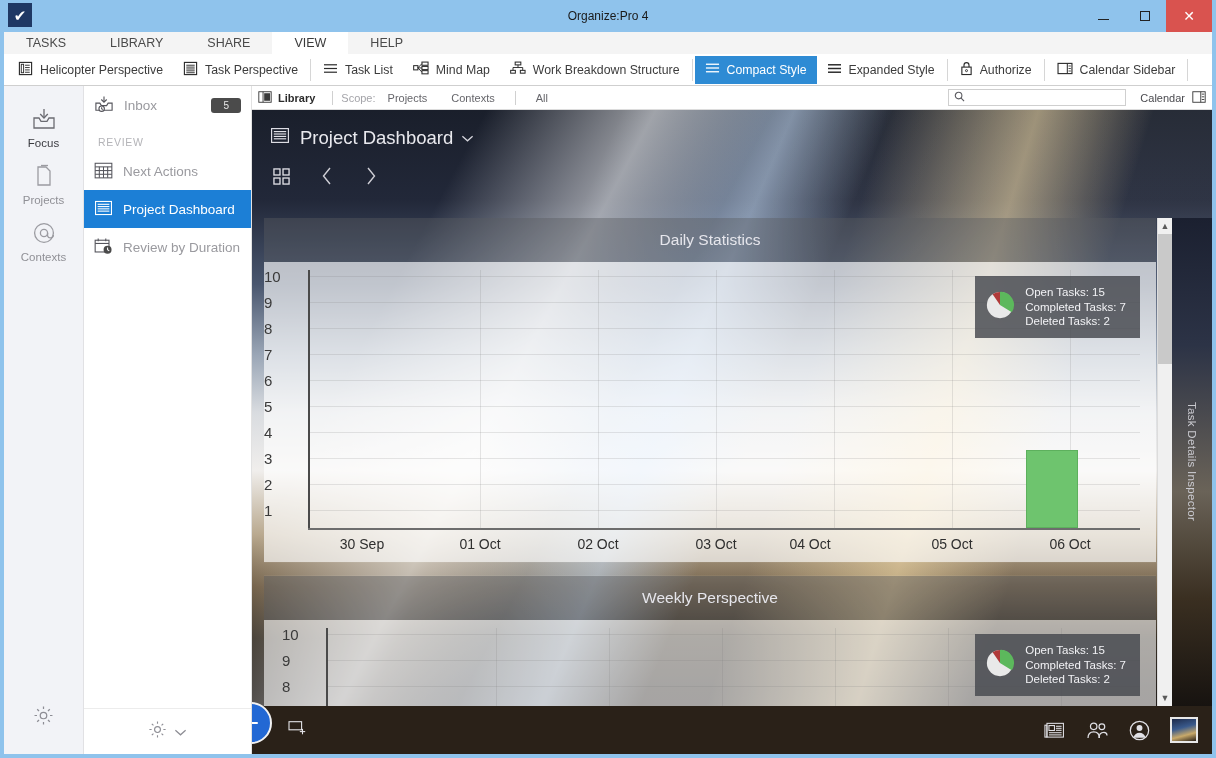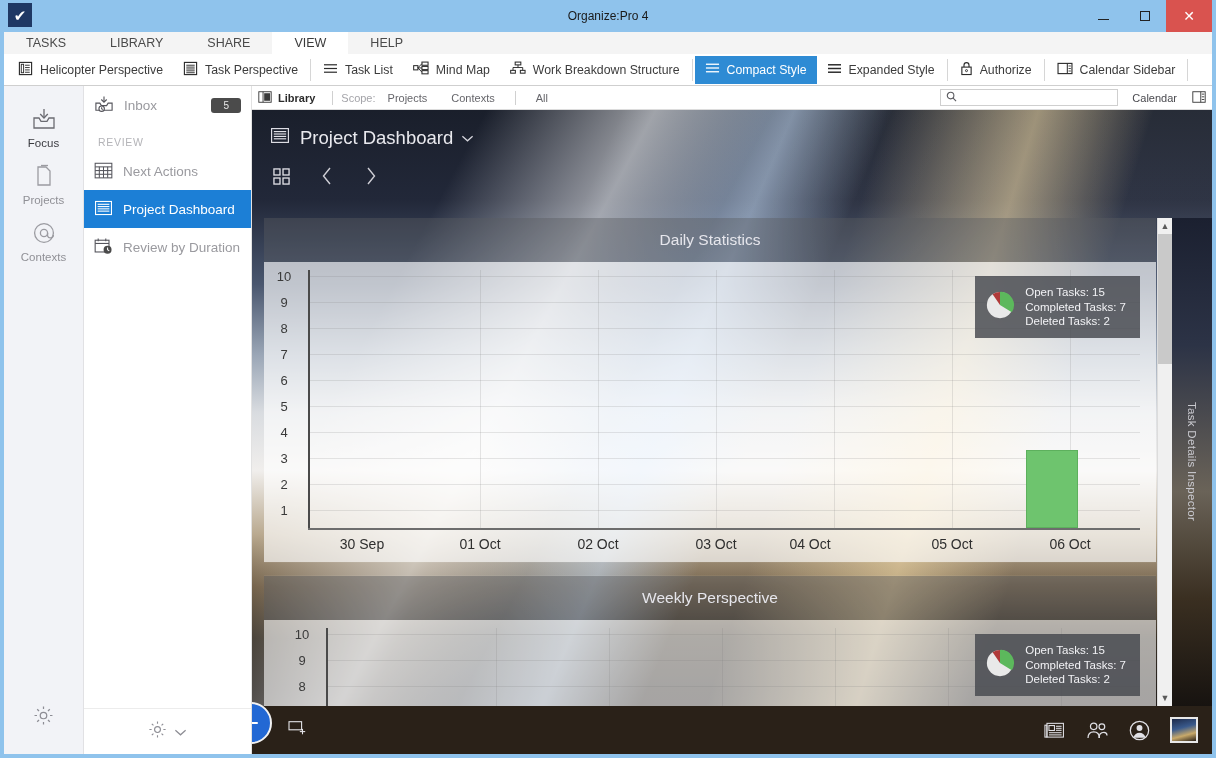--- a/index.html
+++ b/index.html
@@ -144,21 +144,21 @@
   .scope-label { color: #a4a4a9; }
   .scope-spacer { flex: 1; }
   .searchbox {
     width: 178px; height: 17px; border: 1px solid #cfcfcf; background: #fff;
     display: flex; align-items: center; gap: 5px; padding: 0 5px;
   }
   .searchbox input {
     border: 0; outline: 0; font-size: 10.5px; color: #8d8d92;
     font-family: "Liberation Sans", sans-serif; width: 100%; background: transparent; margin-top: 48px;
   }
-  .cal-btn { display: flex; align-items: center; gap: 15px; margin-left: 14px; color: #4a4a4f; font-size: 11px; }
+  .cal-btn { display: flex; align-items: center; gap: 7px; margin-left: 14px; color: #4a4a4f; font-size: 11px; }
 
   
   .surface {
     flex: 1; position: relative; overflow: hidden;
     background:
       linear-gradient(118deg, rgba(255,255,255,.00) 18%, rgba(255,255,255,.55) 31%, rgba(255,255,255,.06) 40%),
       linear-gradient(113deg, rgba(255,255,255,0) 30%, rgba(200,225,255,.55) 44%, rgba(255,255,255,0) 52%),
       linear-gradient(107deg, rgba(255,245,225,0) 55%, rgba(255,228,170,.55) 68%, rgba(255,255,255,0) 78%),
       linear-gradient(180deg, #1a1f2b 0%, #222839 14%, #49566e 27%, #9aa6b6 38%,
                       #d9dce0 47%, #f0eeec 56%, #b9a98f 66%, #6d5a41 74%,
@@ -185,22 +185,22 @@
   .card-title {
     height: 44px; display: flex; align-items: center; justify-content: center;
     color: #e6e6ec; font-size: 15.5px;
     background: rgba(60,62,70,0.35);
   }
   .plot { position: relative; height: 300px; background: rgba(255,255,255,0.62); }
   .plot.weekly { height: 300px; background: rgba(255,255,255,0.55); }
   .axis-y { position: absolute; left: 44px; top: 8px; bottom: 32px; width: 2px; background: #4a4a4a; }
   .axis-x { position: absolute; left: 44px; right: 16px; bottom: 32px; height: 2px; background: #6d6d6d; }
   .ytick {
-    position: absolute; left: 0; width: 40px; text-align: center;
-    font-size: 13px; color: #3a3a3a; transform: translateY(-50%);
+    position: absolute; left: 0; width: 40px; text-align: left;
+    font-size: 15px; color: #3a3a3a; transform: translateY(-50%);
   }
   .gridline { position: absolute; left: 46px; right: 16px; height: 1px; background: rgba(120,120,120,0.18); }
   .vgrid { position: absolute; top: 8px; bottom: 32px; width: 1px; background: rgba(120,120,120,0.18); }
   .xtick {
     position: absolute; bottom: 10px; font-size: 14px; color: #2f2f2f;
     transform: translateX(-50%); white-space: nowrap;
   }
   .bar { position: absolute; bottom: 34px; background: #6ec46e; border: 1px solid #5db05d; }
   .legend {
     position: absolute; right: 16px; top: 14px;

